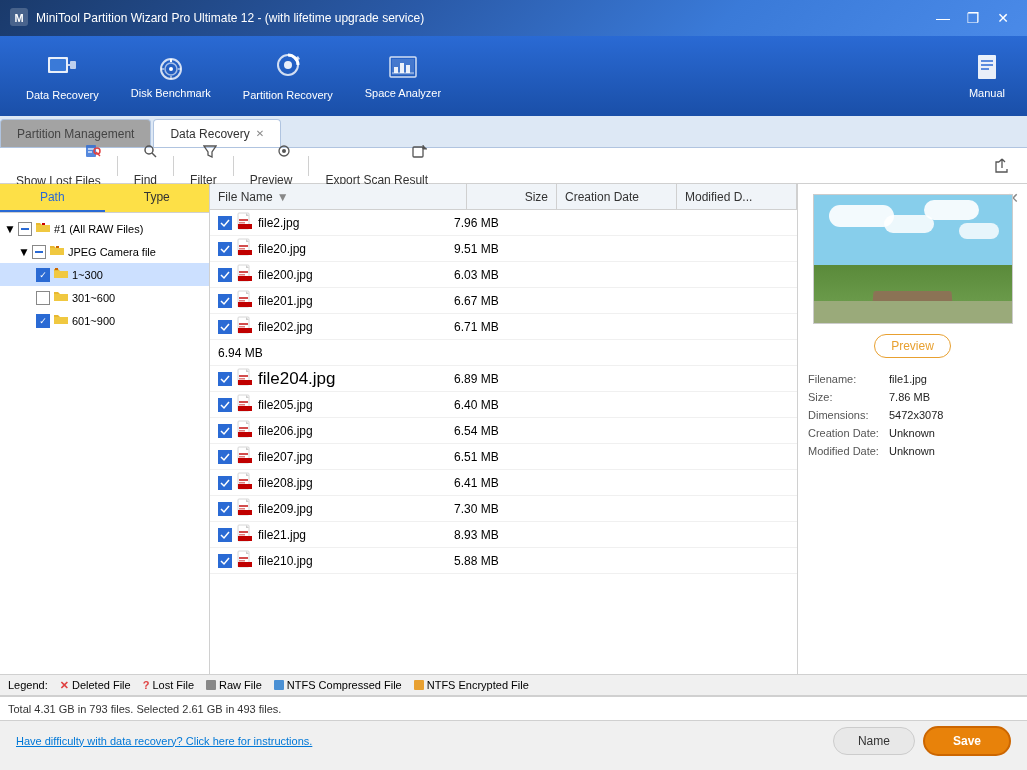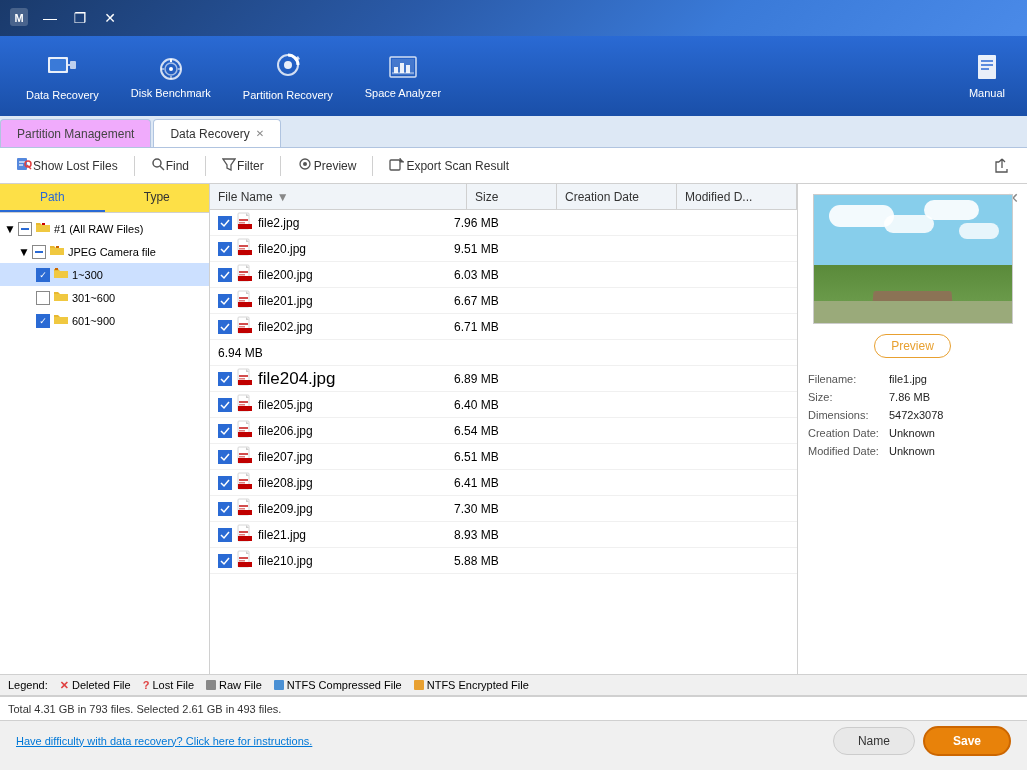--- a/index.html
+++ b/index.html
@@ -46,38 +46,39 @@
       display: flex;
       align-items: flex-end;
       padding: 0 0 0 0;
       border-bottom: 1px solid #b0c4e0;
     }
     .tab {
       height: 28px; padding: 0 16px; display: flex; align-items: center;
       cursor: pointer; font-size: 12px; gap: 6px; border-radius: 4px 4px 0 0;
       border: 1px solid #b0c4e0; border-bottom: none; margin-right: 2px;
     }
-    .tab.inactive { background: #f0abfc; color: #444; }
+    .tab.inactive { background: #a3a3a3; color: #444; }
     .tab.active { background: white; color: #333; font-weight: 500; }
     .tab .close-x { color: #888; font-size: 10px; cursor: pointer; }
 
     
     #actionbar {
       background: white;
       height: 36px;
       display: flex;
       align-items: center;
       padding: 0 8px;
       border-bottom: 1px solid #d0d0d0;
       gap: 4px;
     }
     .action-btn {
-      display: flex; align-items: center; gap: 1px; padding: 4px 8px;
+      display: flex; align-items: flex-end; gap: 12px; padding: 4px 8px;
       cursor: pointer; font-size: 12px; color: #333; border-radius: 3px;
       white-space: nowrap;
+      flex-direction: column;
     }
     .action-sep { width: 1px; height: 20px; background: #d0d0d0; margin: 0 4px; }
     .action-spacer { flex: 1; }
 
     
     #main {
       display: flex;
       height: calc(770px - 36px - 80px - 32px - 36px - 32px - 36px);
       background: white;
     }
@@ -120,21 +121,21 @@
     }
     .filelist-header {
       display: flex; align-items: center; background: #f0f4f8;
       border-bottom: 1px solid #d0d0d0; height: 26px; font-size: 12px;
     }
     .filelist-header .col {
       padding: 0 8px; font-weight: normal; color: #333;
       border-right: 1px solid #d0d0d0; height: 100%; display: flex; align-items: center;
     }
     .filelist-header .col-name { flex: 1; min-width: 200px; }
-    .filelist-header .col-size { width: 90px; }
+    .filelist-header .col-size { width: 90px; justify-content: flex-end; }
     .filelist-header .col-created { width: 120px; }
     .filelist-header .col-modified { width: 120px; }
     .filelist-scroll { flex: 1; overflow-y: auto; overflow-x: hidden; }
     .file-row {
       display: flex; align-items: center; height: 26px; font-size: 12px;
       border-bottom: 1px solid #f0f0f0; cursor: pointer; gap: 36px;
     }
     .file-row .col { padding: 0 8px; overflow: hidden; text-overflow: ellipsis; white-space: nowrap; }
     .file-row .col-name { flex: 1; min-width: 200px; display: flex; align-items: center; gap: 4px; }
     .file-row .col-size { width: 90px; }
@@ -227,20 +228,21 @@
 </head>
 <body>
 
 <div id="titlebar">
   <span style="margin-right:8px;">
     <svg width="18" height="18" viewBox="0 0 18 18">
       <rect width="18" height="18" rx="3" fill="#fff" opacity="0.2"></rect>
       <text x="9" y="14" text-anchor="middle" fill="white" font-size="11" font-weight="bold">M</text>
     </svg>
   </span>
+  <span style="font-size:12px;flex:1;">MiniTool Partition Wizard Pro Ultimate 12 - (with lifetime upgrade service)</span>
   <div style="display:flex;gap:2px;">
     <div class="win-btn">—</div>
     <div class="win-btn">❐</div>
     <div class="win-btn close">✕</div>
   </div>
 </div>
 
 <div id="toolbar">
   <div class="toolbar-btn">
     <span style="font-size:22px;">

